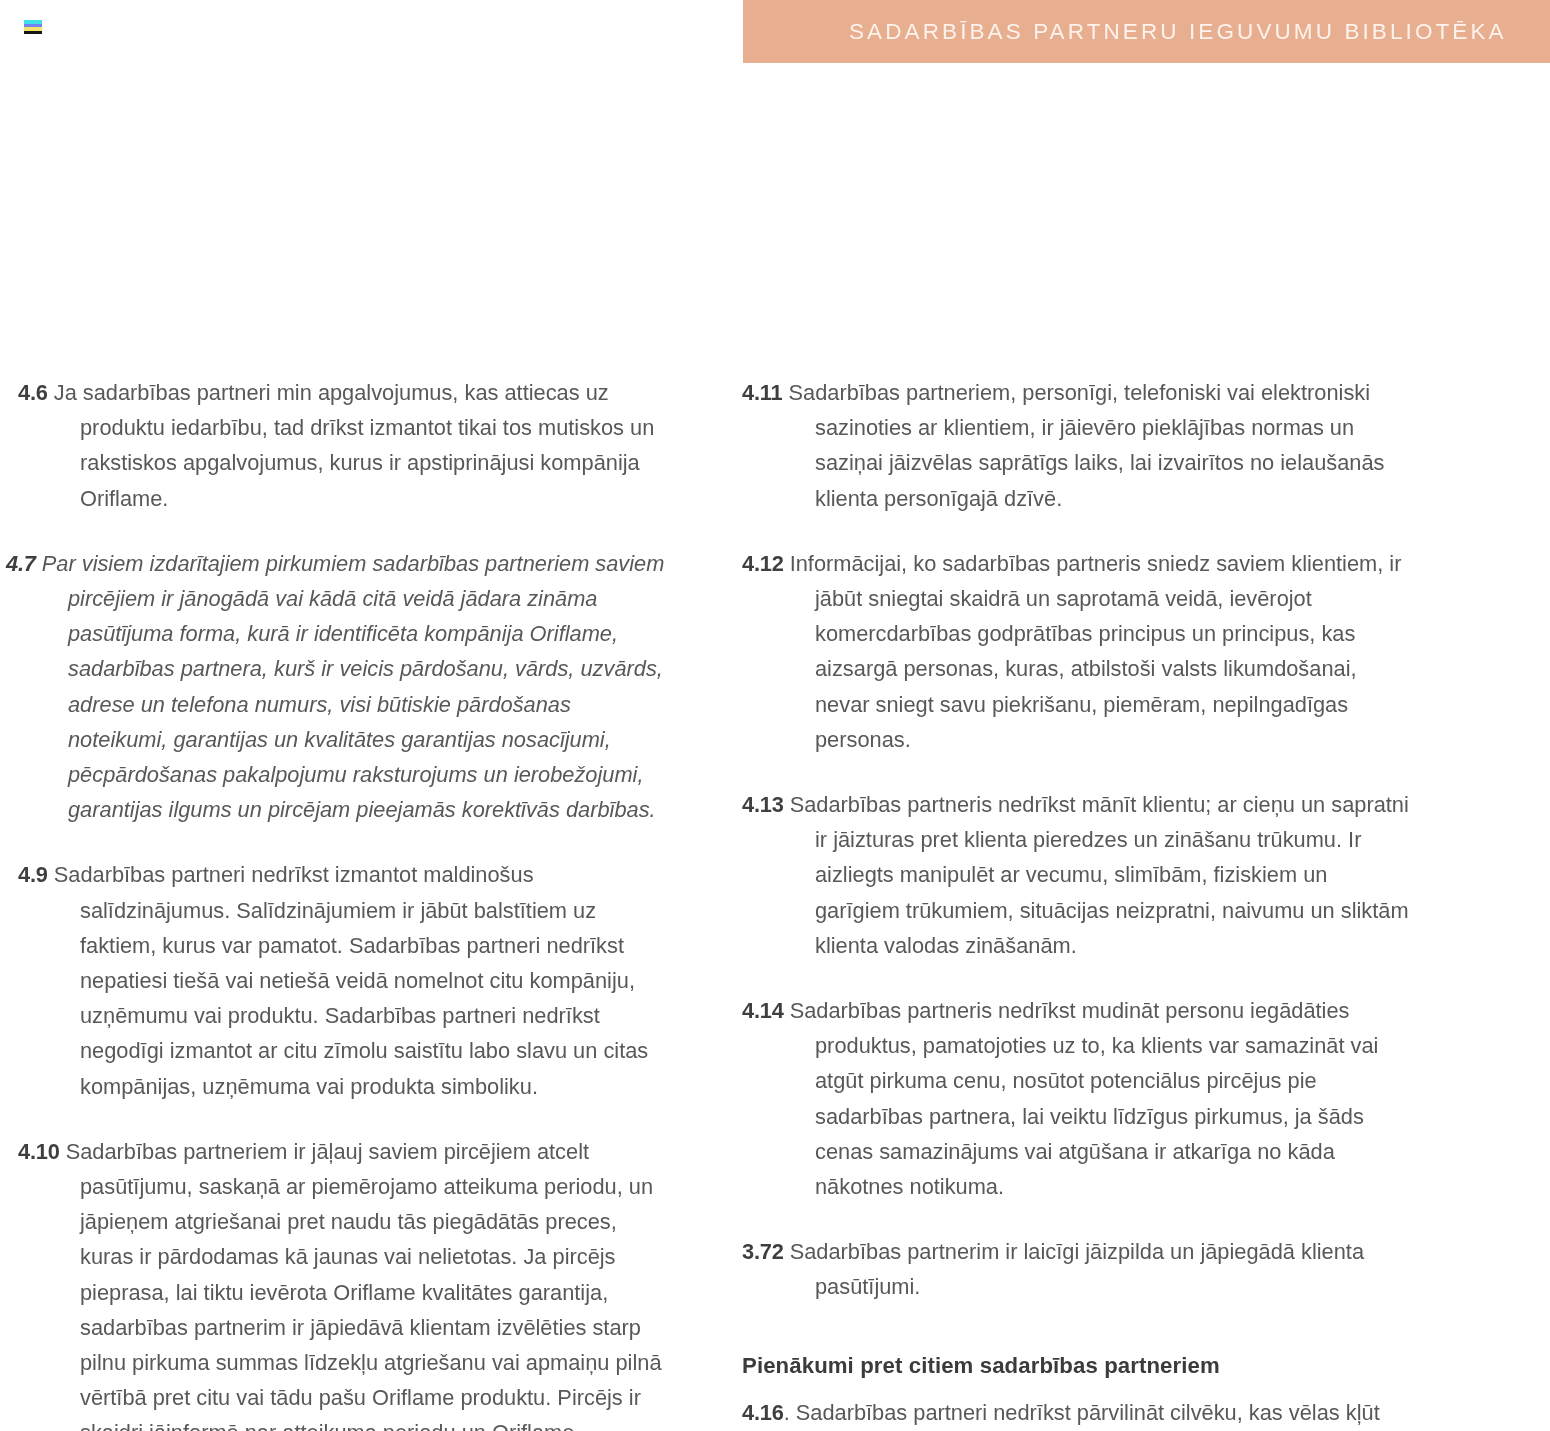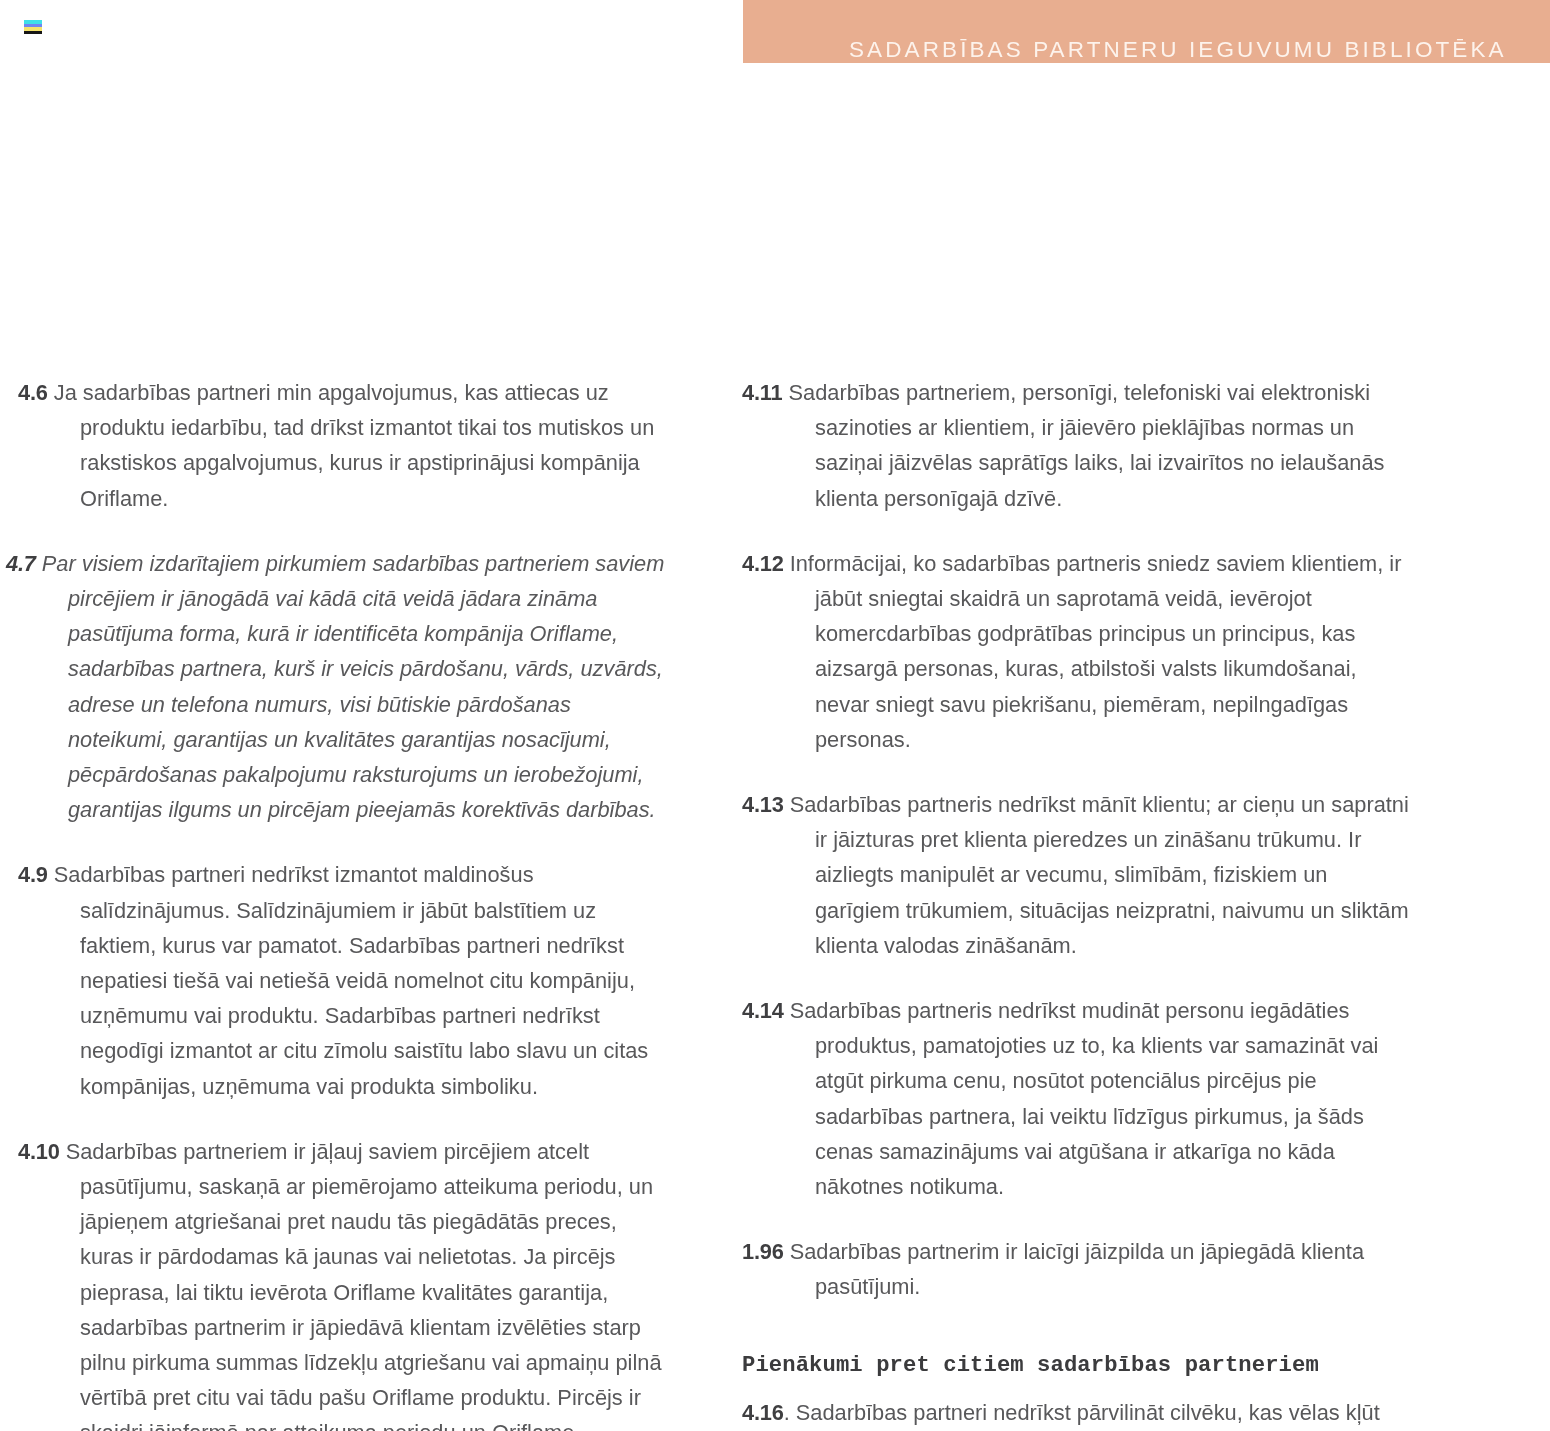--- a/index.html
+++ b/index.html
@@ -34,21 +34,21 @@
 
   
   .header-band {
     position: absolute;
     left: 743px;
     top: 0;
     width: 807px;
     height: 63px;
     background: #e8ae90;
     display: flex;
-    align-items: flex-end;
+    align-items: center;
     justify-content: flex-start;
   }
   .header-title {
     color: #fdf3ec;
     font-size: 22.5px;
     letter-spacing: 3.1px;
     font-weight: 400;
     margin-left: 106px;
     white-space: nowrap;
   }
@@ -81,21 +81,20 @@
     letter-spacing: -0.2px;
   }
 
   .section-heading {
     font-weight: bold;
     color: #3b3b3d;
     font-size: 22.2px;
     line-height: 30px;
     margin: 46px 0 14px 0;
     letter-spacing: 0.1px;
-    font-family: Liberation Mono, monospace;
   }
 </style>
 </head>
 <body>
 
 <div class="page">
 
   <div class="corner-icon">
     <i class="c1"></i>
     <i class="c2"></i>
@@ -124,21 +123,21 @@
   <div class="col col-right">
 
     <p class="clause"><span class="num">4.11</span><span> Sadarbības partneriem, personīgi, telefoniski vai elektroniski sazinoties ar klientiem, ir jāievēro pieklājības normas un saziņai jāizvēlas saprātīgs laiks, lai izvairītos no ielaušanās klienta personīgajā dzīvē.</span></p>
 
     <p class="clause"><span class="num">4.12</span><span> Informācijai, ko sadarbības partneris sniedz saviem klientiem, ir jābūt sniegtai skaidrā un saprotamā veidā, ievērojot komercdarbības godprātības principus un principus, kas aizsargā personas, kuras, atbilstoši valsts likumdošanai, nevar sniegt savu piekrišanu, piemēram, nepilngadīgas personas.</span></p>
 
     <p class="clause"><span class="num">4.13</span><span> Sadarbības partneris nedrīkst mānīt klientu; ar cieņu un sapratni ir jāizturas pret klienta pieredzes un zināšanu trūkumu. Ir aizliegts manipulēt ar vecumu, slimībām, fiziskiem un garīgiem trūkumiem, situācijas neizpratni, naivumu un sliktām klienta valodas zināšanām.</span></p>
 
     <p class="clause"><span class="num">4.14</span><span> Sadarbības partneris nedrīkst mudināt personu iegādāties produktus, pamatojoties uz to, ka klients var samazināt vai atgūt pirkuma cenu, nosūtot potenciālus pircējus pie sadarbības partnera, lai veiktu līdzīgus pirkumus, ja šāds cenas samazinājums vai atgūšana ir atkarīga no kāda nākotnes notikuma.</span></p>
 
-    <p class="clause tight"><span class="num">1.96</span><span> Sadarbības partnerim ir laicīgi jāizpilda un jāpiegādā klienta pasūtījumi.</span></p>
+    <p class="clause tight"><span class="num">3.72</span><span> Sadarbības partnerim ir laicīgi jāizpilda un jāpiegādā klienta pasūtījumi.</span></p>
 
     <h2 class="section-heading">Pienākumi pret citiem sadarbības partneriem</h2>
 
     <p class="clause"><span class="num">4.16</span><span>. Sadarbības partneri nedrīkst pārvilināt cilvēku, kas vēlas kļūt par sadarbības partneri no cita sadarbības partnera, kā arī nedrīkst pārvilināt sadarbības partneri no cita sadarbības partnera Sponsorēšanas līnijas.</span></p>
 
   </div>
 
 </div>
 
 </body></html>

